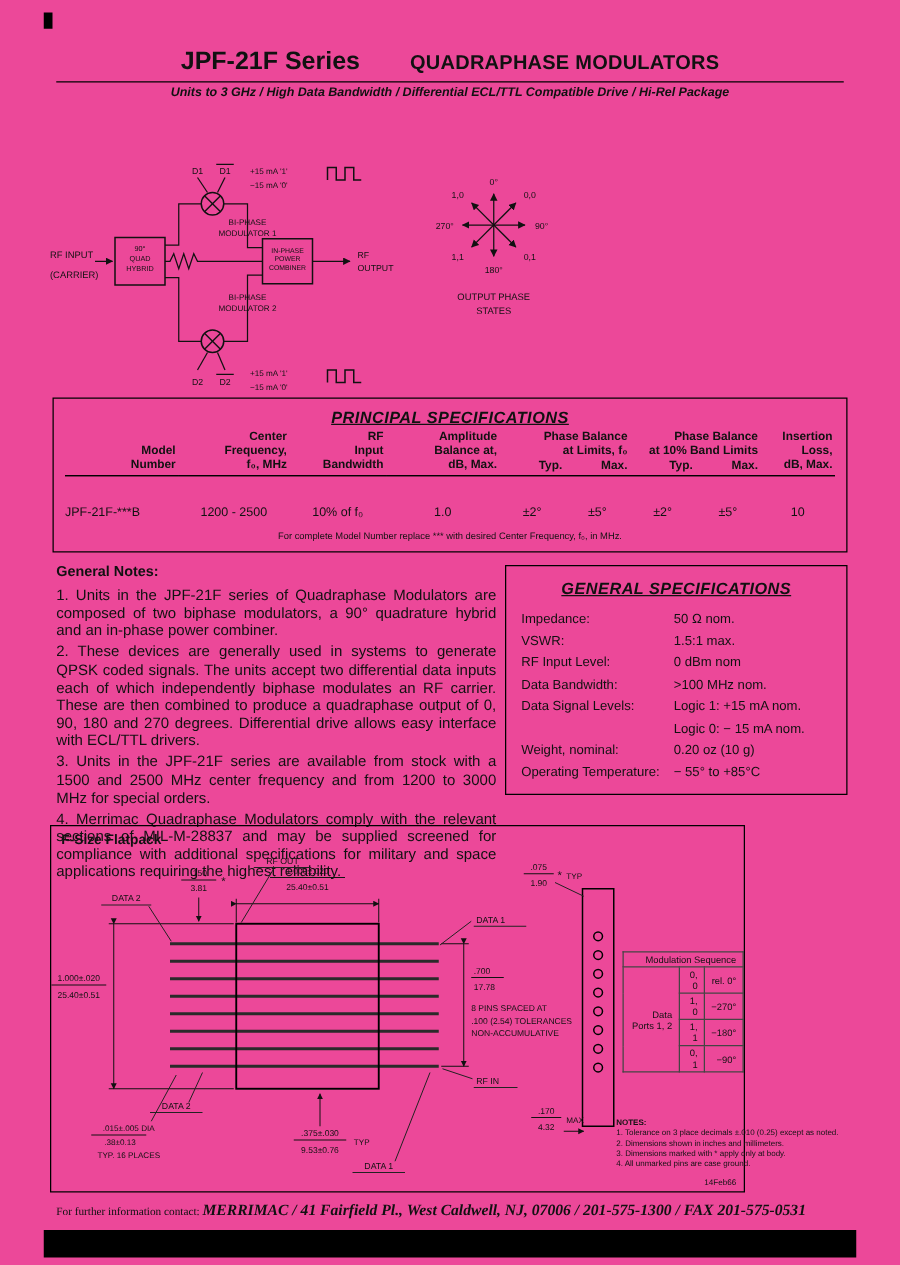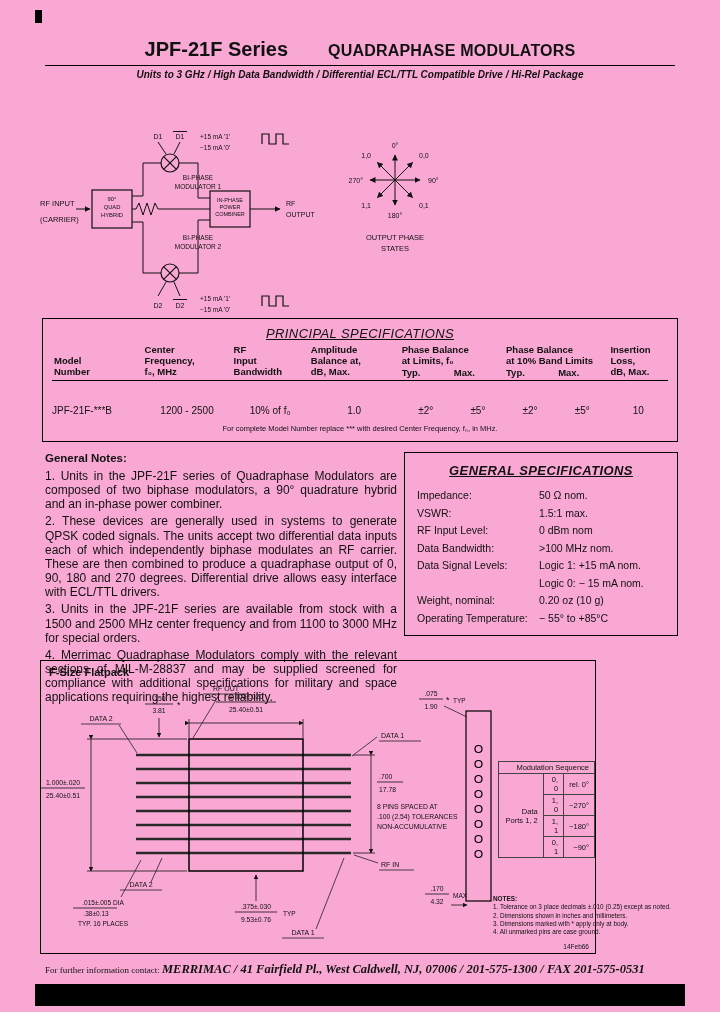--- a/index.html
+++ b/index.html
@@ -1,38 +1,38 @@
 <!DOCTYPE html>
 <html><head>
 <meta charset="utf-8">
 <title>JPF-21F Series</title>
 <style>
   *{margin:0;padding:0;box-sizing:border-box}
   html,body{background:#fff}
-  .page{position:relative;width:720px;height:1012px;background:#f9a8d4;
+  .page{position:relative;width:720px;height:1012px;background:#ec4899;
         font-family:"Liberation Sans",sans-serif;color:#111;overflow:hidden}
   .corner-mark{position:absolute;left:35px;top:10px;width:7px;height:13px;background:#000}
 
   
   .hdr{position:absolute;left:45px;top:38px;width:630px}
   .hdr-row{display:flex;align-items:baseline;justify-content:center;gap:40px}
   .series{font-size:20px;font-weight:bold}
   .product{font-size:16px;font-weight:bold;letter-spacing:.2px}
   .hdr-rule{border-top:1.5px solid #000;margin-top:4px}
   .subtitle{text-align:center;font-size:10px;font-style:italic;font-weight:bold;margin-top:3px}
 
   
   .diagram-svg{position:absolute;left:40px;top:128px}
   svg text{font-family:"Liberation Sans",sans-serif;fill:#111}
 
   
   .ps-box{position:absolute;left:42px;top:318px;width:636px;height:124px;border:1px solid #000;padding-top:7px}
-  .ps-title{text-align:center;font-size:13px;font-weight:normal;font-style:italic;text-decoration:underline;letter-spacing:.4px}
+  .ps-title{text-align:center;font-size:13px;font-weight:bold;font-style:italic;text-decoration:underline;letter-spacing:.4px}
   .ps-table{margin:4px auto 0;width:616px;border-collapse:collapse;font-size:9.5px}
-  .ps-table th{font-weight:bold;vertical-align:bottom;text-align:left;padding:0 2px 2px;border-bottom:1px solid #000}
+  .ps-table th{font-weight:bold;vertical-align:bottom;text-align:right;padding:0 2px 2px;border-bottom:1px solid #000}
   .ps-table th.c-group{border-bottom:none;padding-bottom:0}
   .ps-table th span{display:block;line-height:1.15}
   .ps-table td{text-align:center;padding-top:24px;font-size:10px}
   .c-model{width:92px;text-align:left}
   .ps-table td.c-model{text-align:left}
   .c-center{width:90px}.c-rf{width:78px}.c-amp{width:92px}
   .c-sub{width:53px}.c-ins{width:60px}
   .ps-footnote{text-align:center;font-size:7.5px;margin-top:8px}
 
   
@@ -235,21 +235,21 @@
         </tr>
       </tbody>
     </table>
     <div class="ps-footnote">For complete Model Number replace *** with desired Center Frequency, f₀, in MHz.</div>
   </div>
 
   <div class="gen-notes">
     <div class="gn-title">General Notes:</div>
     <p>1. Units in the JPF-21F series of Quadraphase Modulators are composed of two biphase modulators, a 90° quadrature hybrid and an in-phase power combiner.</p>
     <p>2. These devices are generally used in systems to generate QPSK coded signals. The units accept two differential data inputs each of which independently biphase modulates an RF carrier. These are then combined to produce a quadraphase output of 0, 90, 180 and 270 degrees. Differential drive allows easy interface with ECL/TTL drivers.</p>
-    <p>3. Units in the JPF-21F series are available from stock with a 1500 and 2500 MHz center frequency and from 1100 to 3000 MHz for special orders.</p>
+    <p>3. Units in the JPF-21F series are available from stock with a 1500 and 2500 MHz center frequency and from 1200 to 3000 MHz for special orders.</p>
     <p>4. Merrimac Quadraphase Modulators comply with the relevant sections of MIL-M-28837 and may be supplied screened for compliance with additional specifications for military and space applications requiring the highest reliability.</p>
   </div>
 
   <div class="gen-specs">
     <div class="gs-title">GENERAL SPECIFICATIONS</div>
     <div class="gs-row">
       <span class="gs-label">Impedance:</span>
       <span class="gs-value">50 Ω nom.</span>
     </div>
     <div class="gs-row">

